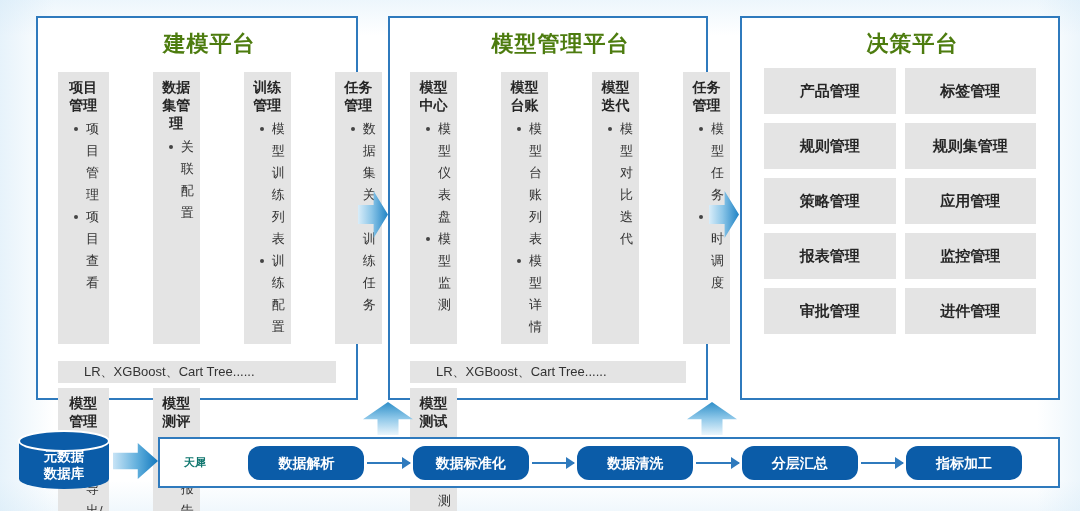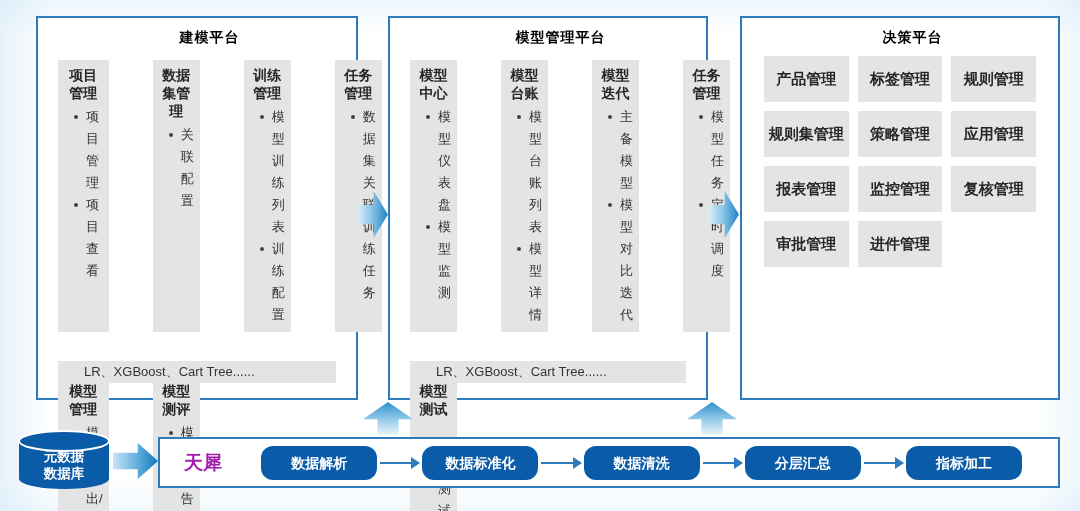--- a/index.html
+++ b/index.html
@@ -12,33 +12,33 @@
       linear-gradient(180deg, rgba(222,239,250,.55) 0%, rgba(255,255,255,0) 7%),
       linear-gradient(0deg, rgba(222,239,250,.45) 0%, rgba(255,255,255,0) 6%),
       #ffffff;
   }
 
   
   .panel { position:absolute; top:16px; height:384px; background:#fff; border:2px solid #2F7ABD; }
   #panel-1 { left:36px;  width:322px; }
   #panel-2 { left:388px; width:320px; }
   #panel-3 { left:740px; width:320px; }
-  .panel-title { margin-top:11px; text-align:center; font-size:14px; font-weight:bold; color:#000000; letter-spacing:1px;padding-left:25px; }
+  .panel-title { margin-top:11px; text-align:center; font-size:22px; font-weight:bold; color:#4d7c0f; letter-spacing:1px;padding-left:25px; }
 
   .sections-grid { display:grid; grid-template-columns:1fr 1fr 1fr 1fr; column-gap:17px; row-gap:18px; margin:13px 20px 0 20px;gap:44px; }
   .section-box { background:#E4E4E4; min-height:84px; padding:7px 6px 6px; }
   .section-header { text-align:center; font-weight:bold; font-size:14px; color:#262626; margin-bottom:3px; }
   .bullets { list-style:none; margin:0; padding:0 0 0 8px; }
   .bullets li { position:relative; padding-left:14px; font-size:13px; color:#333; line-height:22px; }
   .bullets li::before { content:''; position:absolute; left:2px; top:9px; width:4px; height:4px; border-radius:50%; background:#444; }
   .section-box.tall-gap .bullets { margin-top:15px; }
 
   .footer-bar { position:absolute; left:20px; right:20px; bottom:15px; height:22px; line-height:22px; background:#E4E4E4; font-size:13px; color:#333; padding-left:26px; }
 
-  .modules-grid { display:grid; grid-template-columns:1fr 1fr 1fr; column-gap:9px; row-gap:9px; margin:9px 22px 0; }
+  .modules-grid { display:grid; grid-template-columns:1fr 1fr; column-gap:9px; row-gap:9px; margin:9px 22px 0; }
   .module-box { background:#E4E4E4; height:46px; line-height:46px; text-align:center; font-size:15px; font-weight:bold; color:#262626; }
 
   
   .gap-arrow { position:absolute; top:191px; width:30px; height:47px;
     background:linear-gradient(to right,#D9EDF9 0%,#8CC6E8 45%,#1F83C5 100%);
     clip-path:polygon(0 30%,52% 30%,52% 0,100% 50%,52% 100%,52% 70%,0 70%); }
   #gap-arrow-1 { left:358px; } #gap-arrow-2 { left:709px; }
 
   .up-arrow { position:absolute; top:402px; width:50px; height:33px;
     background:linear-gradient(to bottom,#2E8FC9 0%,#8FC8E9 50%,#EAF5FC 100%);
@@ -48,21 +48,21 @@
   
   .db-cylinder { position:absolute; left:18px; top:430px; width:92px; height:63px; }
   .db-text { position:absolute; top:18px; left:0; right:0; text-align:center; color:#fff; font-weight:bold; font-size:13.5px; line-height:17px; }
 
   .big-flow-arrow { position:absolute; left:113px; top:443px; width:45px; height:36px;
     background:linear-gradient(to right,#C8E4F6 0%,#5FAEDC 55%,#1278BE 100%);
     clip-path:polygon(0 27%,55% 27%,55% 0,100% 50%,55% 100%,55% 73%,0 73%); }
 
   .pipeline-box { position:absolute; left:158px; top:437px; width:902px; height:51px;
     border:2px solid #2F7ABD; background:#fff; display:flex; align-items:center; padding:0 36px 0 24px; }
-  .engine-label { font-size:19px; font-weight:bold; color:#a21caf; flex:none; }
+  .engine-label { font-size:11px; font-weight:bold; color:#0f766e; flex:none; }
   .spacer { flex:1; min-width:26px; }
   .stage-btn { flex:none; width:116px; height:34px; line-height:34px; text-align:center;
     background:#0B5CA8; color:#fff; font-size:14px; font-weight:bold; border-radius:12px; }
   .connector { flex:1; min-width:26px; height:2px; background:#2F7ABD; position:relative; margin:0 3px; align-self:center; }
   .connector::after { content:''; position:absolute; right:-1px; top:-5px; width:0; height:0;
     border-left:9px solid #2F7ABD; border-top:6px solid transparent; border-bottom:6px solid transparent; }
 </style>
 </head>
 <body>
 
@@ -128,21 +128,20 @@
       <div class="section-box">
         <div class="section-header">模型台账</div>
         <ul class="bullets">
           <li>模型台账列表</li>
           <li>模型详情</li>
         </ul>
       </div>
       <div class="section-box">
         <div class="section-header">模型迭代</div>
         <ul class="bullets">
-          <li>主备模型</li>
           <li>模型对比迭代</li>
         </ul>
       </div>
       <div class="section-box">
         <div class="section-header">任务管理</div>
         <ul class="bullets">
           <li>模型任务</li>
           <li>定时调度</li>
         </ul>
       </div>
@@ -161,21 +160,20 @@
     <div class="panel-title">决策平台</div>
     <div class="modules-grid">
       <div class="module-box">产品管理</div>
       <div class="module-box">标签管理</div>
       <div class="module-box">规则管理</div>
       <div class="module-box">规则集管理</div>
       <div class="module-box">策略管理</div>
       <div class="module-box">应用管理</div>
       <div class="module-box">报表管理</div>
       <div class="module-box">监控管理</div>
-      <div class="module-box">复核管理</div>
       <div class="module-box">审批管理</div>
       <div class="module-box">进件管理</div>
     </div>
   </div>
 
   <div class="gap-arrow" id="gap-arrow-1"></div>
   <div class="gap-arrow" id="gap-arrow-2"></div>
 
   <div class="up-arrow" id="up-arrow-1"></div>
   <div class="up-arrow" id="up-arrow-2"></div>

